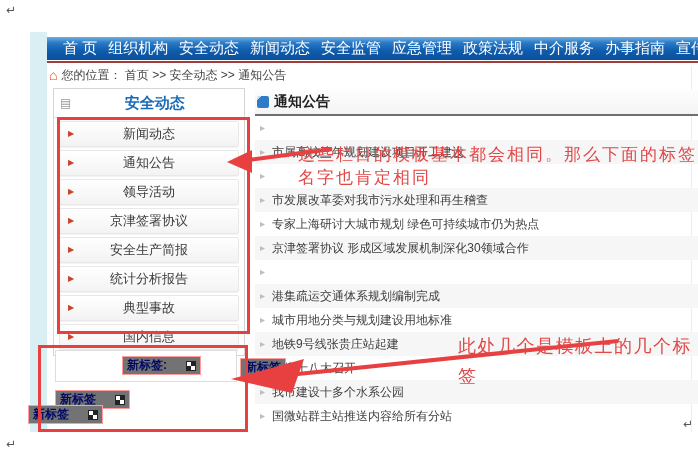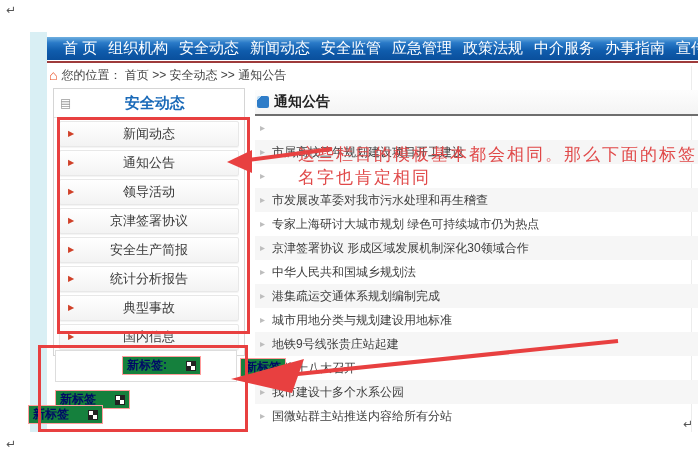--- a/index.html
+++ b/index.html
@@ -44,21 +44,21 @@
   .panel-icon{width:12px;height:12px;border-radius:2px;
     background:linear-gradient(135deg,#bcdcf5 0 3px,#2e7cc8 3px);}
   .panel-title{font-weight:bold;font-size:14px;color:#222;}
   .ann-row{display:flex;align-items:center;height:24px;padding-left:5px;gap:7px;cursor:pointer;}
   .ann-list div:nth-of-type(even){background:#f6f6f6;}
   .ann-bullet{color:#bdbdbd;font-size:10px;line-height:10px;}
   .ann-text{font-size:12px;color:#3d3d3d;white-space:nowrap;overflow:hidden;}
 
   
   .tagbox{position:absolute;left:55px;top:350px;width:180px;height:30px;border:1px solid #ddd;background:#fff;}
-  .tag{position:absolute;background:#15803d;border:1px solid #ff9c9c;color:#000a66;font-weight:bold;
+  .tag{position:absolute;background:#737373;border:1px solid #ff9c9c;color:#000a66;font-weight:bold;
     font-size:12px;height:15px;padding:1px 4px;display:flex;align-items:center;gap:19px;z-index:6;cursor:pointer;}
   .tag-icon{width:8px;height:8px;border:1px solid #222;flex:none;
     background:conic-gradient(#222 0 25%,#fff 0 50%,#222 0 75%,#fff 0);}
 
   
   .anno-box{position:absolute;border:3px solid #e84040;z-index:20;pointer-events:none;}
   .anno-box1{left:57px;top:117px;width:187px;height:211px;}
   .anno-box2{left:38px;top:345px;width:204px;height:81px;}
   .overlay{position:absolute;left:0;top:0;z-index:21;pointer-events:none;}
   .anno-text{position:absolute;color:#e04848;z-index:22;pointer-events:none;}
@@ -185,21 +185,20 @@
           <span class="ann-text">专家上海研讨大城市规划 绿色可持续城市仍为热点</span>
         </div>
 
         <div class="ann-row">
           <span class="ann-bullet">▸</span>
           <span class="ann-text">京津签署协议 形成区域发展机制深化30领域合作</span>
         </div>
 
         <div class="ann-row">
           <span class="ann-bullet">▸</span>
-          <span class="ann-text">中华人民共和国城乡规划法</span>
         </div>
 
         <div class="ann-row">
           <span class="ann-bullet">▸</span>
           <span class="ann-text">港集疏运交通体系规划编制完成</span>
         </div>
 
         <div class="ann-row">
           <span class="ann-bullet">▸</span>
           <span class="ann-text">城市用地分类与规划建设用地标准</span>
@@ -253,14 +252,15 @@
       <line x1="332" y1="149" x2="248" y2="160" stroke="#e84040" stroke-width="4"></line>
       <polygon points="227,162 252,150 252,173" fill="#e84040"></polygon>
     </g>
     <g>
       <line x1="618" y1="341" x2="288" y2="375" stroke="#e84040" stroke-width="4"></line>
       <polygon points="231,379 304,359 292,393" fill="#e84040"></polygon>
     </g>
   </svg>
 
   <div class="anno-text anno-text1">这些栏目的模板基本都会相同。那么下面的标签名字也肯定相同</div>
+  <div class="anno-text anno-text2">此处几个是模板上的几个标签</div>
 
 </div>
 
 </body></html>

